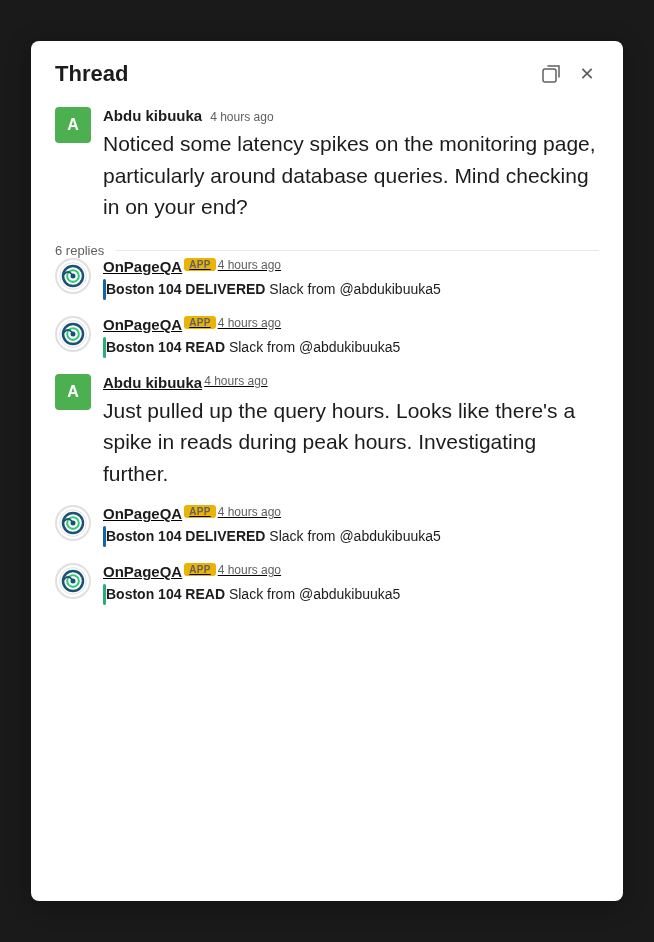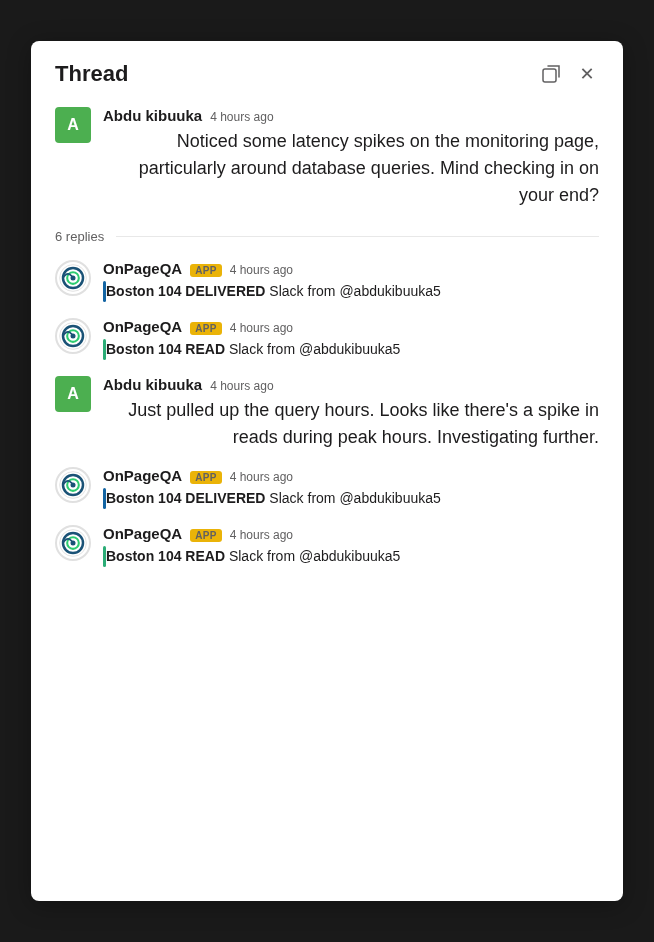--- a/index.html
+++ b/index.html
@@ -95,32 +95,30 @@
       font-weight: 700;
       color: #1d1c1d;
     }
 
     .message-time {
       font-size: 12px;
       color: #616061;
     }
 
     .message-text {
-      font-size: 18px;
+      font-size: 21px;
       color: #1d1c1d;
       line-height: 1.5;
-      text-align: right;
     }
 
     
     .replies-divider {
       display: flex;
       align-items: center;
       gap: 12px;
-      margin-bottom: 16px;
     }
 
     .replies-count {
       font-size: 13px;
       color: #616061;
       white-space: nowrap;
     }
 
     .divider-line {
       flex: 1;
@@ -153,23 +151,24 @@
       width: 30px;
       height: 30px;
     }
 
     .reply-content {
       flex: 1;
     }
 
     .reply-meta {
       display: flex;
-      align-items: flex-end;
-      gap: 8px;
+      align-items: flex-start;
+      gap: 2px;
       margin-bottom: 4px;
+      text-decoration: underline;
     }
 
     .reply-author {
       font-size: 15px;
       font-weight: 700;
       color: #1d1c1d;
     }
 
     .app-badge {
       background: #eab308;

